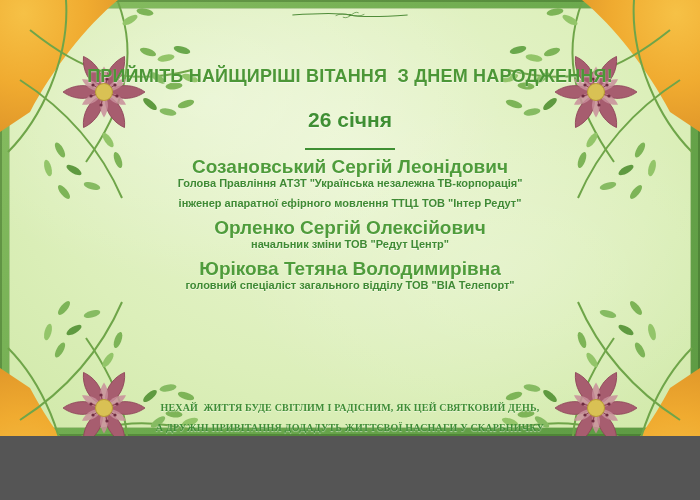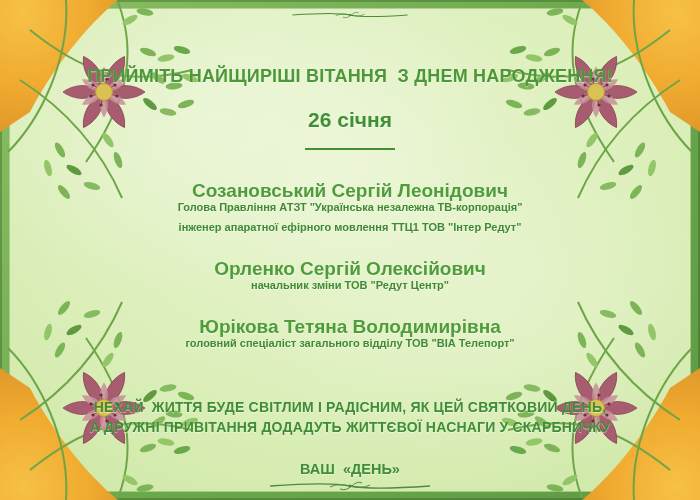--- a/index.html
+++ b/index.html
@@ -1,17 +1,17 @@
 <!DOCTYPE html>
 <html><head>
 <meta charset="utf-8">
 <style>
   html,body{margin:0;padding:0;background:#555;}
   .stage{
-    position:relative;width:700px;height:500px;overflow:hidden;
+    position:relative;width:700px;height:436px;overflow:hidden;
     font-family:"Liberation Sans","DejaVu Sans",sans-serif;
     background:linear-gradient(135deg,#8abf63 0%,#6aa84c 55%,#5d9a43 100%);
     box-shadow:inset 0 0 0 2px rgba(45,85,30,.35);
   }
   .card{
     position:absolute;left:9px;top:8px;right:9px;bottom:8px;
     background:
       radial-gradient(ellipse 420px 260px at 30% 22%, rgba(255,255,255,.30), rgba(255,255,255,0) 70%),
       radial-gradient(ellipse 380px 240px at 72% 62%, rgba(255,255,255,.18), rgba(255,255,255,0) 70%),
       radial-gradient(ellipse 560px 420px at 50% 34%, #eaf5d2 0%, #dcefba 55%, #cde7a4 100%);
@@ -20,25 +20,25 @@
   svg.deco{position:absolute;left:0;top:0;z-index:2;pointer-events:none;}
   .txt{position:absolute;left:0;width:100%;text-align:center;z-index:3;
        text-shadow:0 1px 1px rgba(255,255,255,.55);}
   .title{top:66px;font-size:18px;font-weight:bold;color:#4c9737;letter-spacing:.2px;white-space:pre;}
   .date-wrap{top:108px;}
   .date{display:inline-block;font-size:21px;font-weight:bold;color:#3f8f33;
         border-bottom:2px solid #3f8f33;padding:0 3px 16px 3px;}
   .people{top:156px;}
   .person{margin-bottom:7px;}
   .person-name{font-size:19px;font-weight:bold;color:#4f9c3b;line-height:21px;
-               text-shadow:0 1px 1px rgba(255,255,255,.55);margin-top:24px;}
+               text-shadow:0 1px 1px rgba(255,255,255,.55);}
   .person-role{font-size:11px;font-weight:bold;color:#3f8a34;line-height:13px;
                text-shadow:0 1px 0 rgba(255,255,255,.5);}
-  .wish{top:398px;font-size:14px;font-weight:bold;color:#3f8d36;line-height:19.5px;
-        letter-spacing:.2px;}
+  .wish{top:398px;font-size:10px;font-weight:bold;color:#3f8d36;line-height:19.5px;
+        letter-spacing:.2px;font-family:Liberation Serif, serif;}
   .wish div{white-space:pre;}
   .signature{top:461px;font-size:14.5px;font-weight:bold;color:#3f8d36;white-space:pre;}
 </style>
 </head>
 <body>
 
 <div class="stage">
   <div class="card"></div>
 
   <svg class="deco" width="700" height="500" viewBox="0 0 700 500">

